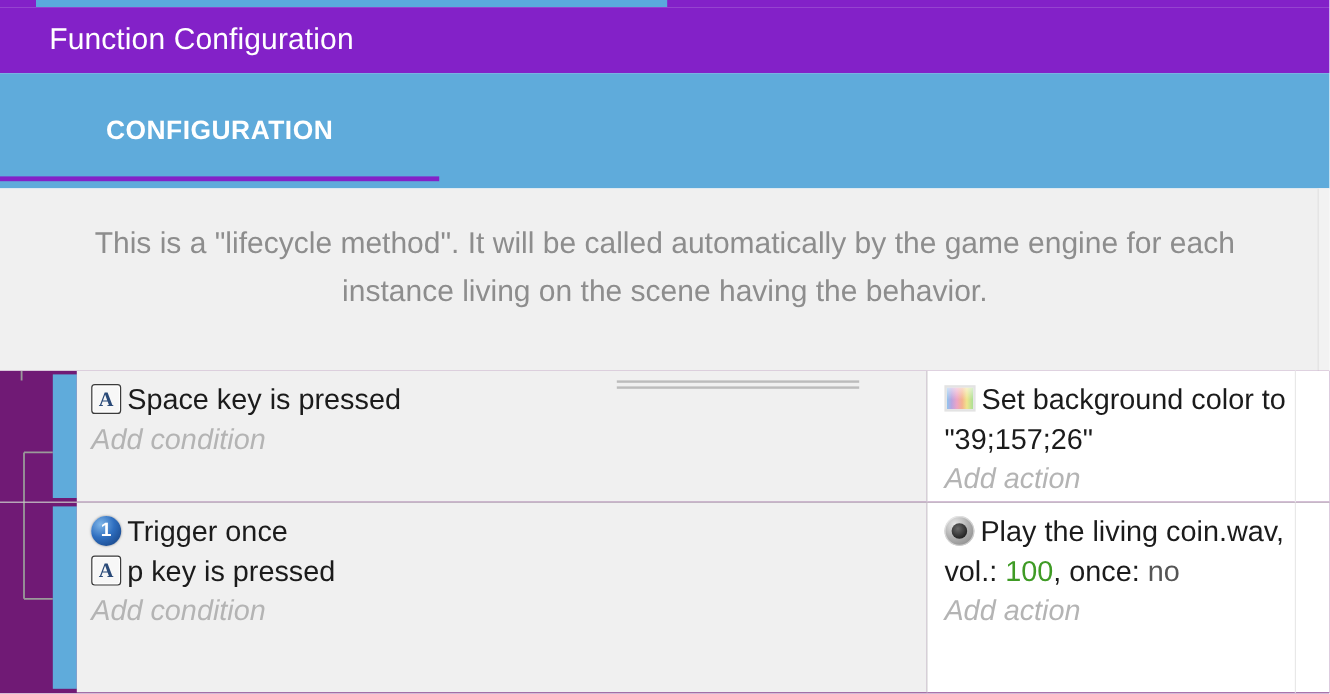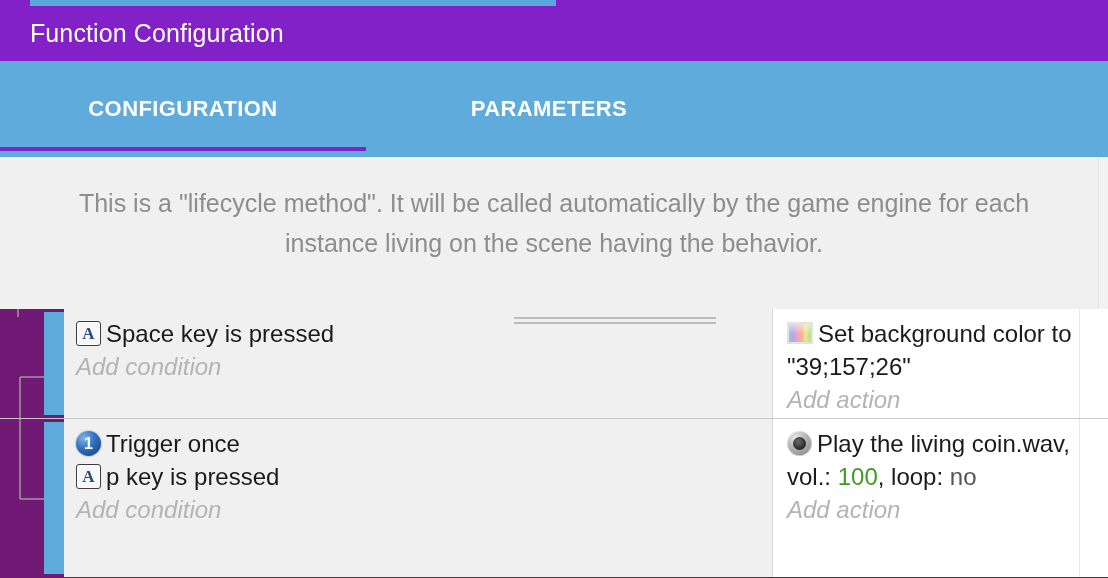--- a/index.html
+++ b/index.html
@@ -18,21 +18,21 @@
   .topstrip-thumb{position:absolute;left:30px;top:0;width:526px;height:6px;background:#5aa9dd;}
 
   
   .titlebar{
     position:absolute;left:0;top:6px;width:1108px;height:55px;
     background:#8321c8;
     display:flex;align-items:center;
   }
   .titlebar .title{
     color:#ffffff;font-size:25px;font-weight:400;letter-spacing:0.1px;
-    padding-left:30px;line-height:1;
+    padding-left:41px;line-height:1;
   }
 
   
   .tabbar{
     position:absolute;left:0;top:61px;width:1108px;height:96px;
     background:#5fabdb;
   }
   .tabs{
     display:flex;height:96px;align-items:center;
   }
@@ -183,23 +183,20 @@
   <div class="titlebar">
     <span class="title">Function Configuration</span>
   </div>
 
   <div class="tabbar">
     <div class="tabs">
       <div class="tab t0">
         <span>CONFIGURATION</span>
         <span class="tab-underline"></span>
       </div>
-      <div class="tab t1">
-        <span>PARAMETERS</span>
-      </div>
     </div>
   </div>
 
   <div class="desc">
     <div class="desc-text">This is a "lifecycle method". It will be called automatically by the game engine for each instance living on the scene having the behavior.</div>
   </div>
   <div class="desc-scroll-track">
     <div class="desc-scroll-thumb"></div>
   </div>
 
@@ -242,21 +239,21 @@
           <span class="ic ic-once"></span><span>Trigger once</span>
         </span>
         <span class="line">
           <span class="ic ic-key"></span><span>p key is pressed</span>
         </span>
         <span class="line placeholder">Add condition</span>
       </div>
 
       <div class="actions">
         <span class="line wrap">
-          <span class="ic ic-sound"></span><span>Play the living coin.wav, vol.: </span><span class="txt-green">100</span><span>, loop: </span><span class="txt-grey">no</span>
+          <span class="ic ic-sound"></span><span>Play the living coin.wav, vol.: </span><span class="txt-green">100</span><span>, once: </span><span class="txt-grey">no</span>
         </span>
         <span class="line placeholder">Add action</span>
       </div>
 
       <div class="actions-scroll-track"></div>
     </div>
 
   </div>
 </div>
 

